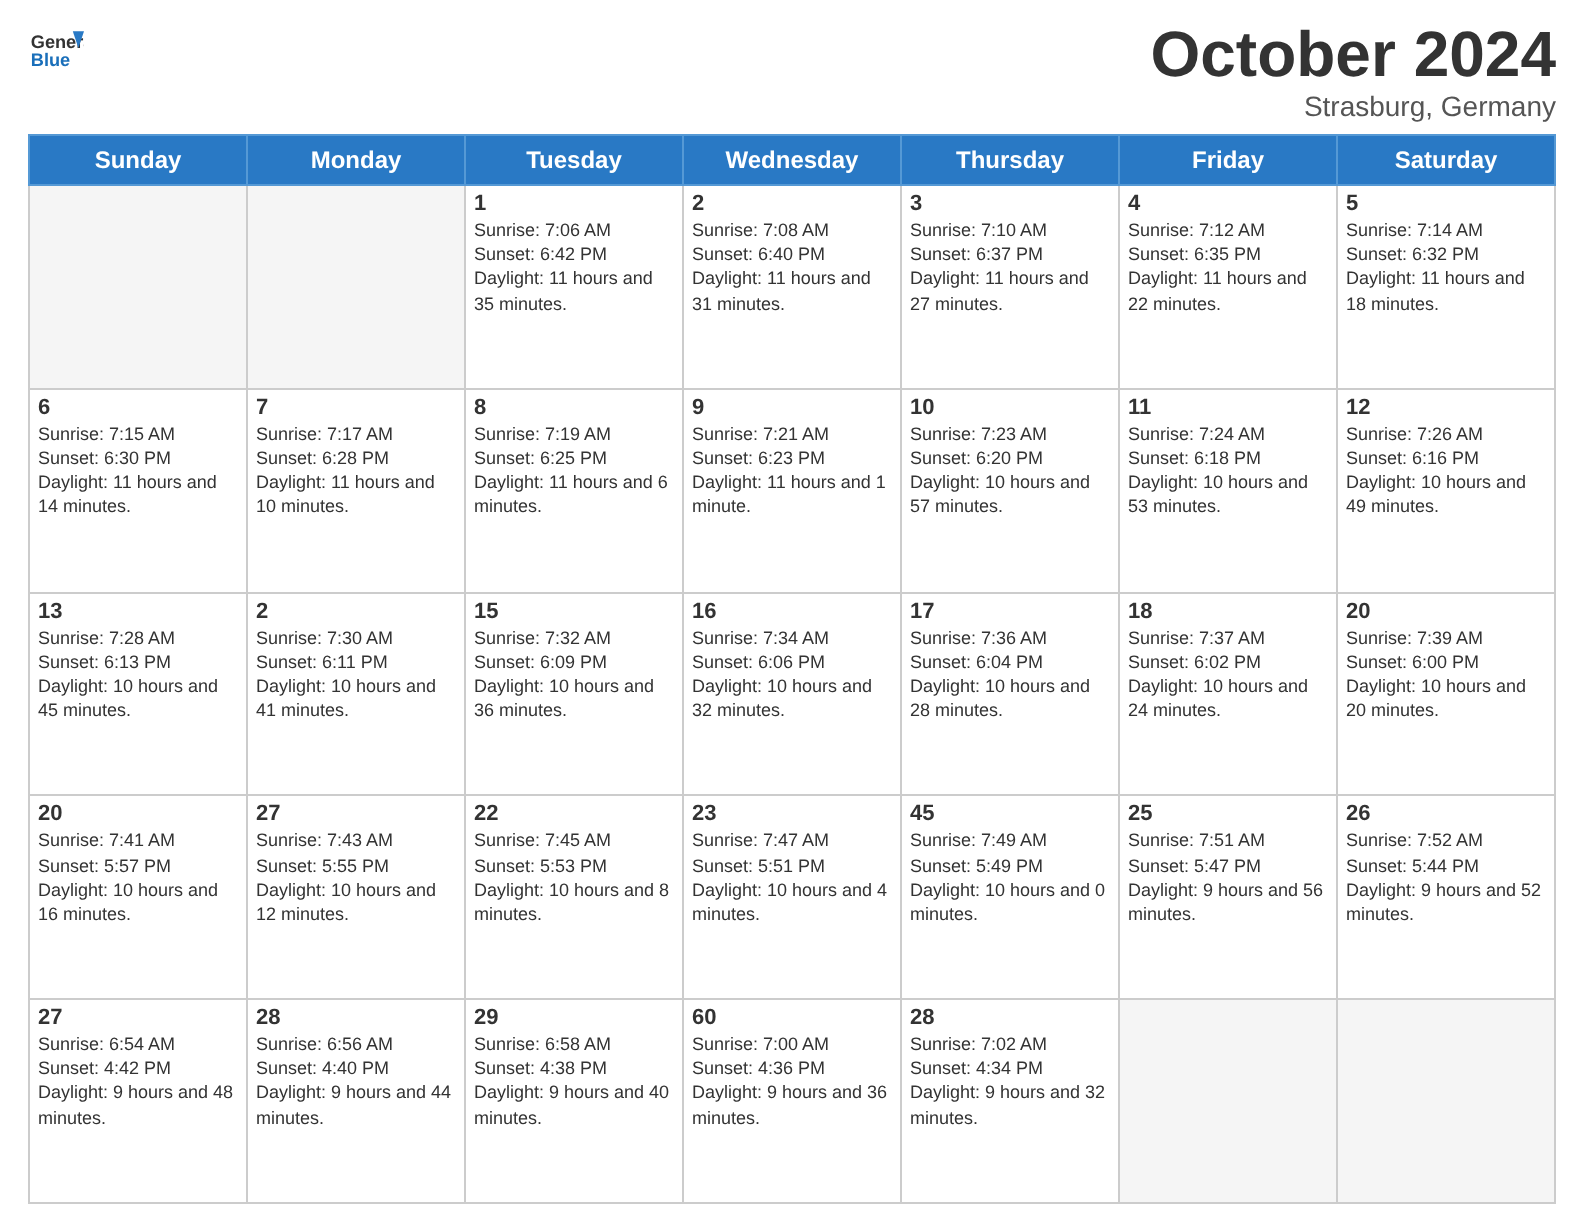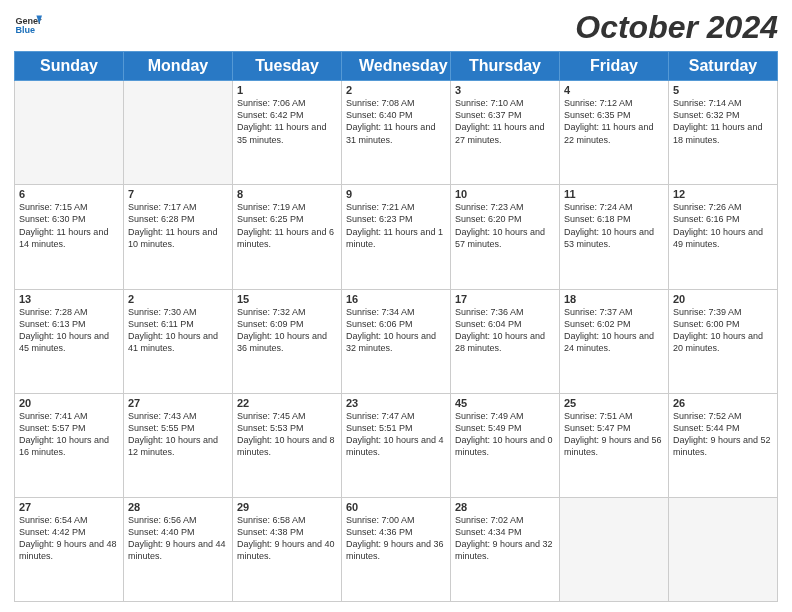--- a/index.html
+++ b/index.html
@@ -34,38 +34,37 @@
       height: 28px;
     }
     .title-block {
       text-align: right;
     }
     .month-title {
       font-size: 32px;
       font-weight: bold;
       color: #333;
       line-height: 1.1;
-      font-style: italic;
     }
     .location {
       font-size: 14px;
       color: #555;
     }
     .calendar {
       flex: 1;
       border: 1px solid #ccc;
       border-collapse: collapse;
       width: 100%;
       table-layout: fixed;
     }
     .calendar th {
       background: #2979c5;
       color: #fff;
       text-align: center;
-      font-size: 16px;
+      font-size: 12px;
       font-weight: bold;
       padding: 5px 17px;
       border: 1px solid #5599d5;
       margin-top: 13px;
     }
     .calendar td {
       border: 1px solid #ccc;
       vertical-align: top;
       padding: 3px 4px;
       font-size: 9.5px;
@@ -99,20 +98,21 @@
   <div class="header">
     <div class="logo">
       <svg class="logo-icon" viewBox="0 0 40 40" width="40" height="40">
         <text x="2" y="20" font-size="13" font-weight="bold" fill="#333">General</text>
         <text x="2" y="33" font-size="13" font-weight="bold" fill="#1a6fba">Blue</text>
         <polygon points="32,8 40,8 36,20" fill="#2979c5"></polygon>
       </svg>
     </div>
     <div class="title-block">
       <div class="month-title">October 2024</div>
+      <div class="location">Strasburg, Germany</div>
     </div>
   </div>
 
   <table class="calendar">
     <thead>
       <tr>
       <th>Sunday</th>
           <th>Monday</th>
           <th>Tuesday</th>
           <th>Wednesday</th>

